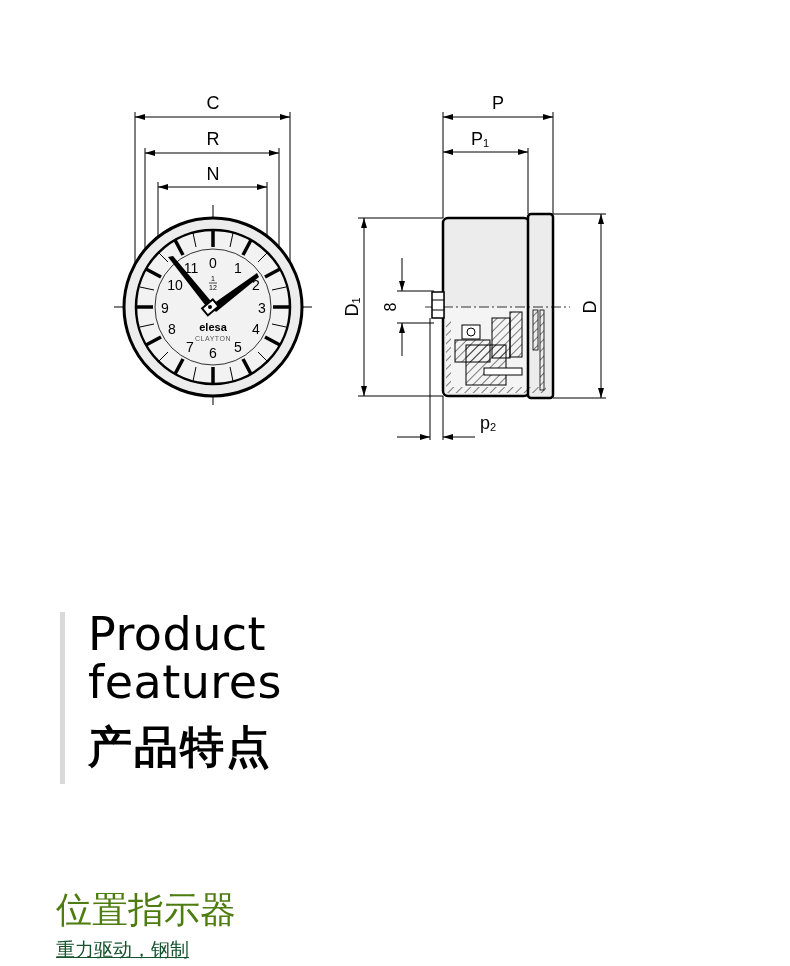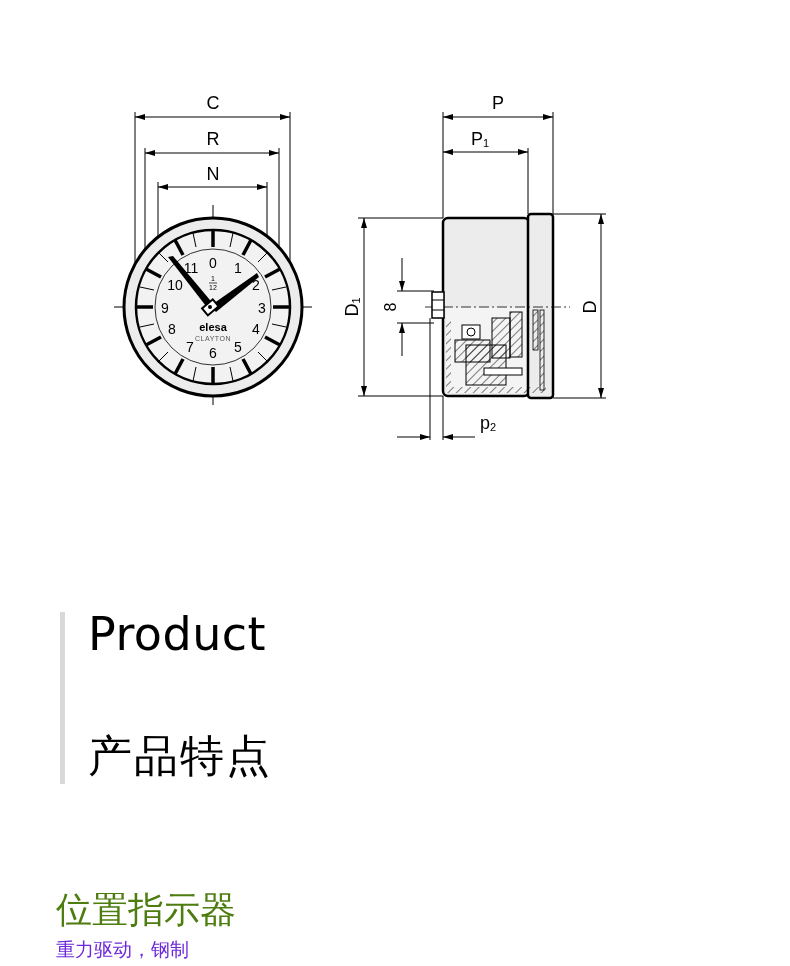--- a/index.html
+++ b/index.html
@@ -1,23 +1,23 @@
 <!DOCTYPE html>
 <html><head>
 <meta charset="utf-8">
 <style>
   html, body { margin:0; padding:0; background:#ffffff; }
   body { width:790px; height:966px; position:relative; overflow:hidden; font-family:"DejaVu Sans", sans-serif; color:#000; }
   .drawing { position:absolute; left:0; top:0; width:790px; height:460px; }
   .features { position:absolute; left:48px; top:612px; width:300px; height:172px;margin-left:12px; }
   .features .bar { position:absolute; left:0; top:0; width:5px; height:172px; background:#d9d9d9; }
   .features .en { position:absolute; left:28px; top:-2px; font-family:"DejaVu Sans", sans-serif; font-size:46px; line-height:48px; font-weight:500; letter-spacing:0.5px; }
-  .features .cn { position:absolute; left:28px; top:119px; font-size:44px; line-height:50px; font-weight:normal; letter-spacing:2px; }
+  .features .cn { position:absolute; left:28px; top:110px; font-size:44px; line-height:50px; font-weight:bold; letter-spacing:2px; }
   .product-title { position:absolute; left:56px; top:888px; font-size:36px; line-height:44px; color:#4d7c0f; font-weight:normal; }
-  .product-sub { position:absolute; left:56px; top:937px; font-size:19px; line-height:24px; color:#6d28d9; }
+  .product-sub { position:absolute; left:56px; top:937px; font-size:19px; line-height:24px; color:#14532d;text-decoration:underline; }
   svg text { font-family:"Liberation Sans", sans-serif; }
 </style>
 </head>
 <body>
 
 <svg class="drawing" viewBox="0 0 790 460" width="790" height="460">
   <defs>
     <marker id="arr" viewBox="0 0 10 6" refX="10" refY="3" markerWidth="10" markerHeight="6" orient="auto-start-reverse">
       <path d="M0,0 L10,3 L0,6 Z" fill="#000"></path>
     </marker>
@@ -166,18 +166,19 @@
     <line x1="397" y1="437" x2="430" y2="437" stroke="#000" stroke-width="1" marker-end="url(#arr)"></line>
     <line x1="475" y1="437" x2="443" y2="437" stroke="#000" stroke-width="1" marker-end="url(#arr)"></line>
     <text x="488" y="429" font-size="18" text-anchor="middle"><tspan>p</tspan><tspan font-size="11" dy="2">2</tspan></text>
   </g>
 </svg>
 
 <div class="features">
   <div class="bar"></div>
   <div class="en">
     <div>Product</div>
+    <div>features</div>
   </div>
   <div class="cn">产品特点</div>
 </div>
 
 <div class="product-title">位置指示器</div>
 <div class="product-sub">重力驱动，钢制</div>
 
 </body></html>

